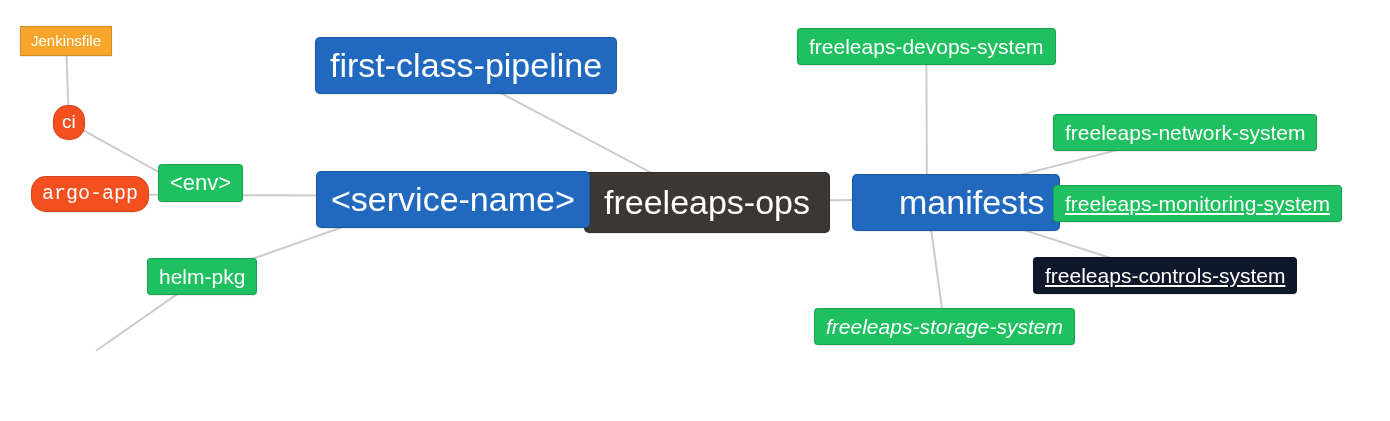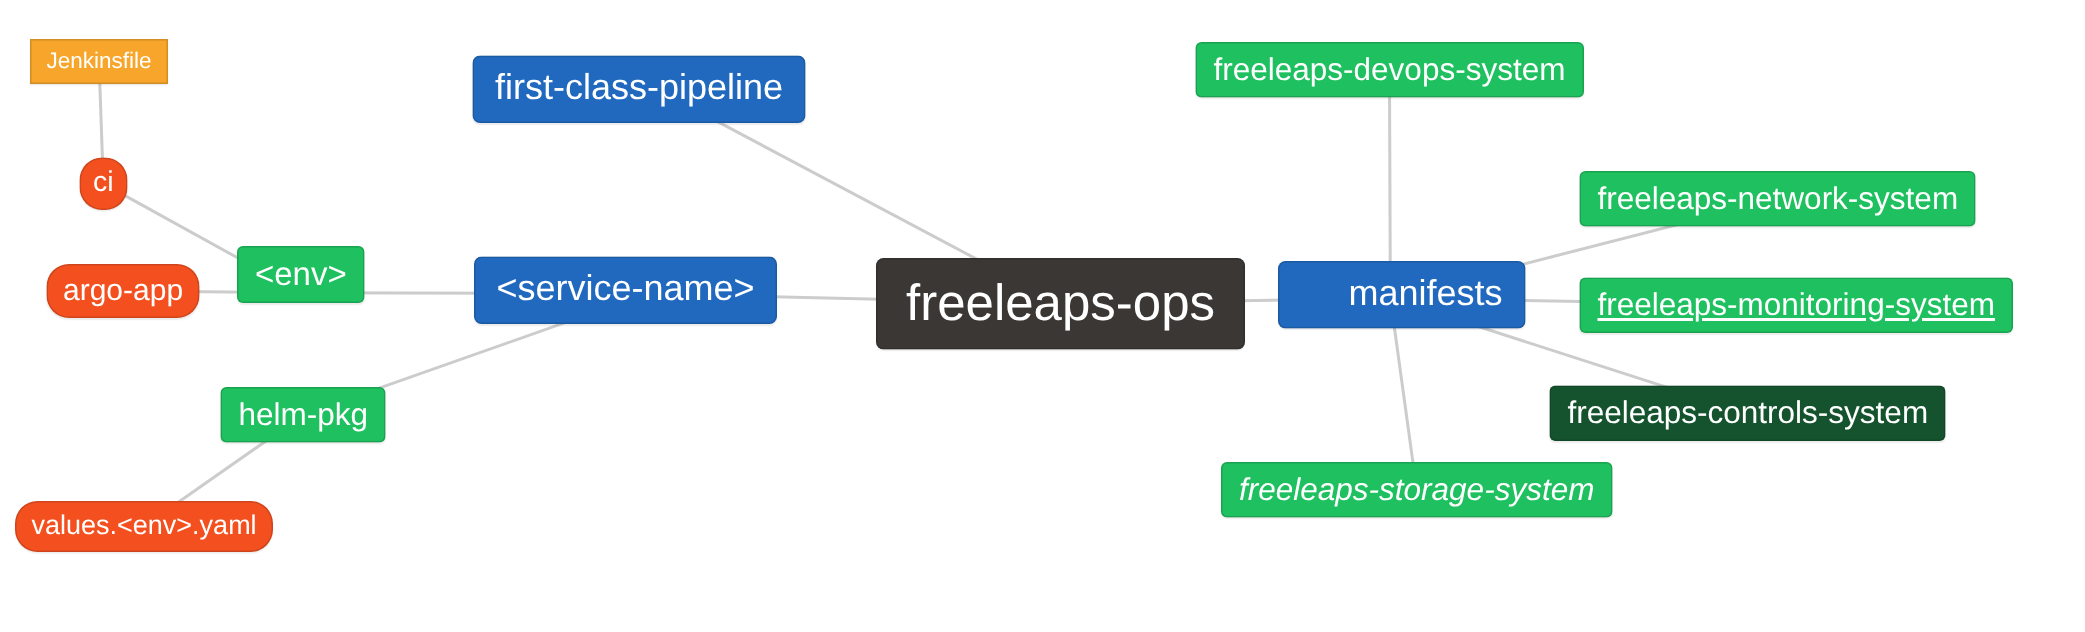--- a/index.html
+++ b/index.html
@@ -24,21 +24,21 @@
     white-space: nowrap;
     border-radius: 5px;
     border: 1px solid rgba(0,0,0,0.15);
     box-sizing: border-box;
     box-shadow: 0 1px 1px rgba(0,0,0,0.08);
     line-height: 1.2;
     cursor: pointer;
     text-align: center;
   }
   .lv-root { font-size: 34px; padding: 9px 19px; }
-  .lv-1    { font-size: 24px; padding: 7px 14px; }
+  .lv-1    { font-size: 34px; padding: 7px 14px; }
   .lv-2    { font-size: 21px; padding: 5px 11px; border-radius: 4px; }
   .lv-3    { font-size: 19px; padding: 5px 10px; border-radius: 15px; }
   .lv-4    { font-size: 15px; padding: 5px 10px; border-radius: 0; }
 </style>
 </head>
 <body>
 
 <div class="canvas">
 
   <svg class="edge-layer" width="1390" height="421" viewBox="0 0 1390 421">
@@ -69,25 +69,24 @@
   <div class="node lv-2" style="left: 158px; top: 164px; font-size: 22px; background: rgb(30, 192, 95);">&lt;env&gt;</div>
 
   <div class="node lv-2" style="left: 147px; top: 258px; background: rgb(30, 192, 95);">helm-pkg</div>
 
   <div class="node lv-2" style="left: 797px; top: 28px; background: rgb(30, 192, 95);">freeleaps-devops-system</div>
 
   <div class="node lv-2" style="left: 1053px; top: 114px; background: rgb(30, 192, 95);">freeleaps-network-system</div>
 
   <div class="node lv-2" style="left: 1053px; top: 185px; background: rgb(30, 192, 95); text-decoration: underline;">freeleaps-monitoring-system</div>
 
-  <div class="node lv-2" style="left: 1033px; top: 257px; background: #14532d;">freeleaps-controls-system</div>
+  <div class="node lv-2" style="left: 1033px; top: 257px; background: #0f172a; text-decoration: underline;">freeleaps-controls-system</div>
 
   <div class="node lv-2" style="left: 814px; top: 308px; background: rgb(30, 192, 95); font-style: italic;">freeleaps-storage-system</div>
 
   <div class="node lv-3" style="left: 53px; top: 105px; padding: 5px 8px; background: rgb(244, 80, 31);">ci</div>
 
-  <div class="node lv-3" style="left: 31px; top: 176px; font-size: 20px; background: rgb(244, 80, 31);">argo-app</div>
+  <div class="node lv-3" style="left: 31px; top: 176px; font-size: 20px; background: rgb(244, 80, 31); font-family: Liberation Mono, monospace;">argo-app</div>
 
-  <div class="node lv-3" style="left: 10px; top: 334px; font-size: 18px; background: rgb(244, 80, 31);">values.&lt;env&gt;.yaml</div>
 
   <div class="node lv-4" style="left: 20px; top: 26px; background: rgb(247, 166, 43);">Jenkinsfile</div>
 
 </div>
 
 </body></html>

